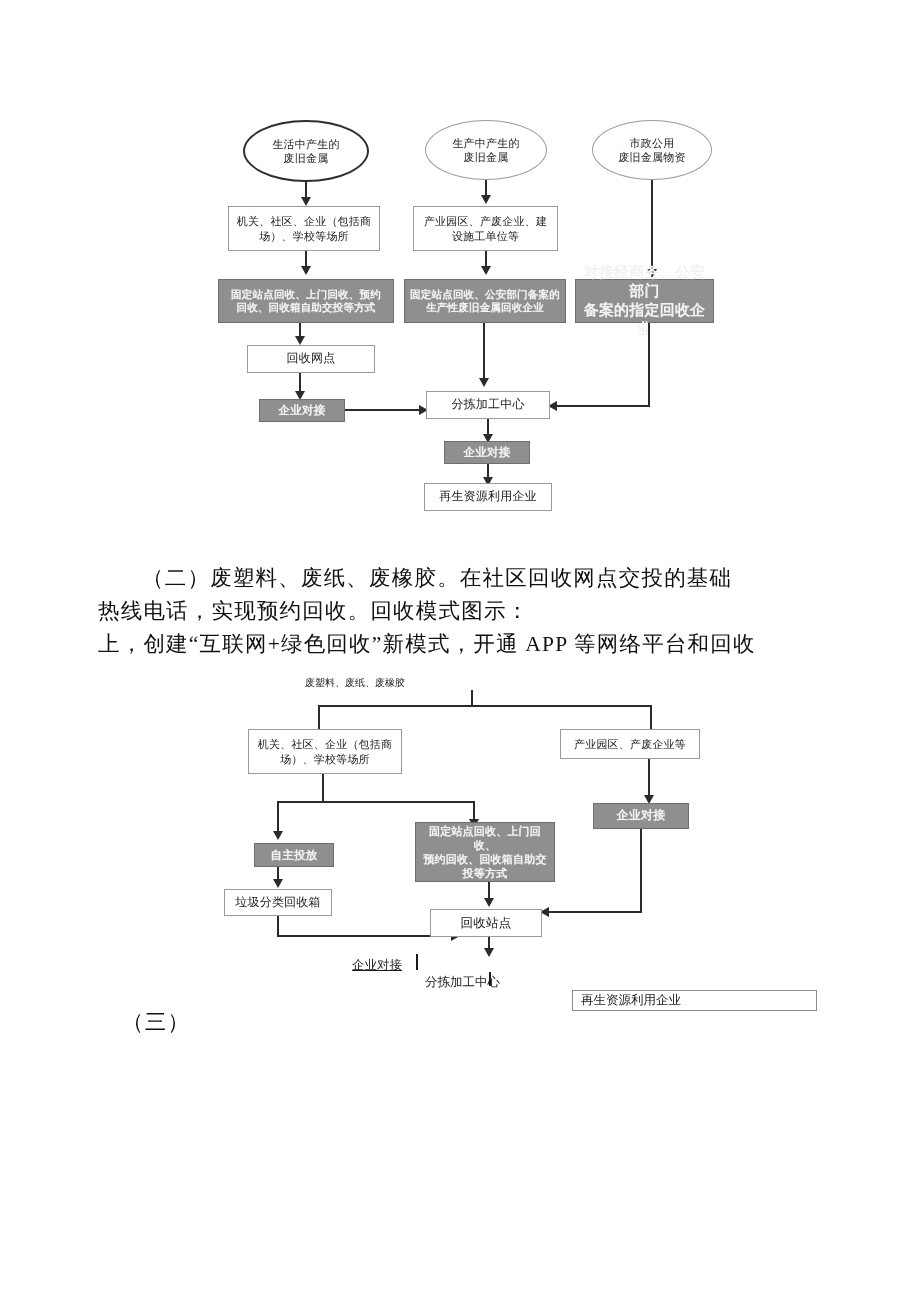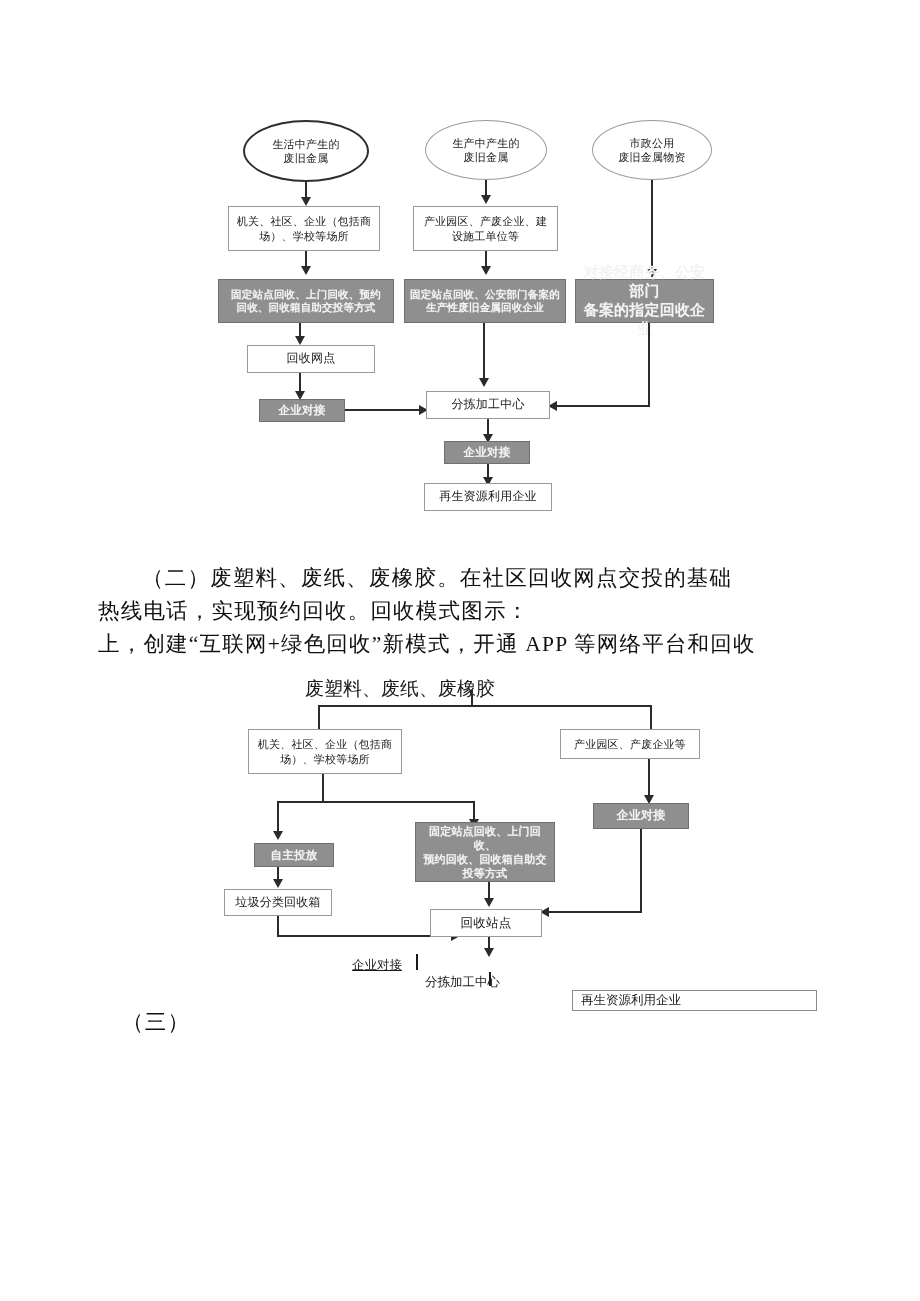--- a/index.html
+++ b/index.html
@@ -253,21 +253,21 @@
   </div>
 
   <div class="para" style="left:98px; top:562px; width:722px;">
     <div style="text-indent:2.05em;">（二）废塑料、废纸、废橡胶。在社区回收网点交投的基础</div>
     <div>热线电话，实现预约回收。回收模式图示：</div>
     <div>上，创建“互联网+绿色回收”新模式，开通 APP 等网络平台和回收</div>
   </div>
 
   <div class="abs" style="left:0; top:0; width:920px; height:1301px;">
 
-    <div class="stray" style="left:305px; top:676px; font-size:19px;">
+    <div class="stray" style="left:305px; top:676px; font-size:10px;">
       <span>废塑料、废纸、废橡胶</span>
     </div>
 
     <div class="ln v" style="left:471px; top:690px; height:16px;"></div>
     <div class="ln h" style="left:318px; top:705px; width:334px;"></div>
     <div class="ln v" style="left:318px; top:705px; height:25px;"></div>
     <div class="ln v" style="left:650px; top:705px; height:25px;"></div>
 
     <div class="node plain wrap" style="left:248px; top:729px; width:154px; height:45px; font-size:11px;">
       <span class="lines">

